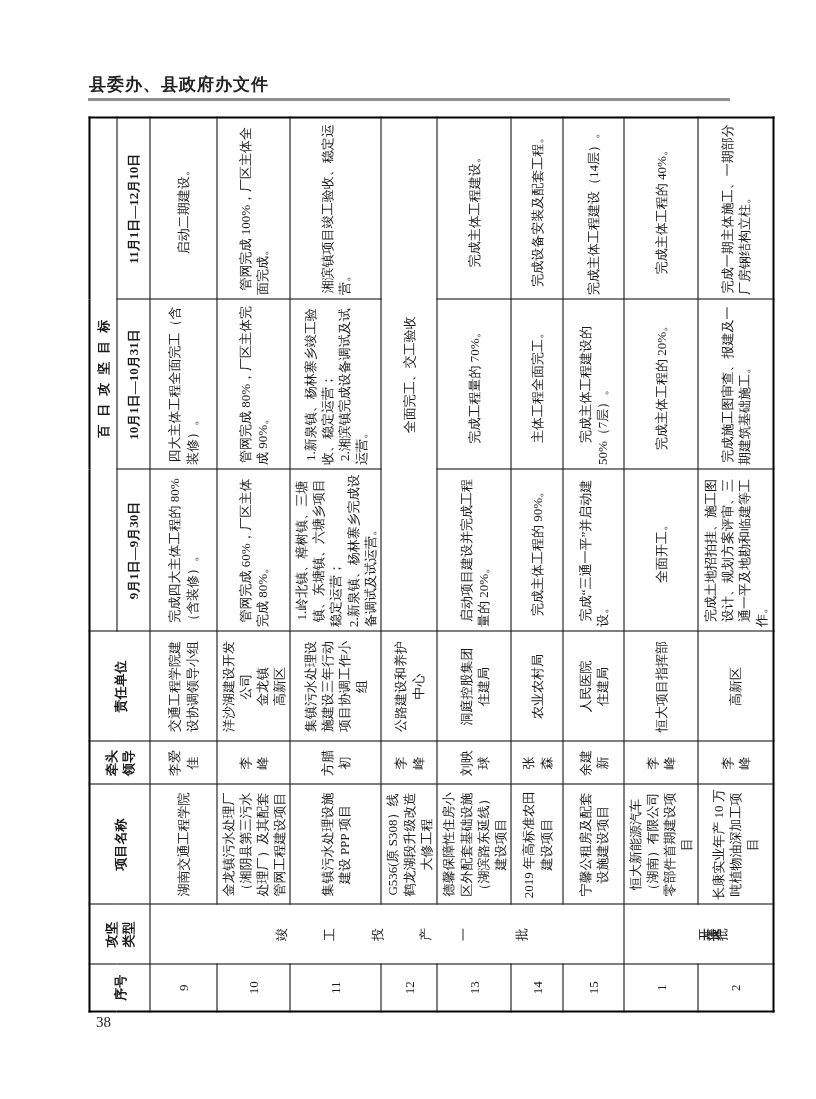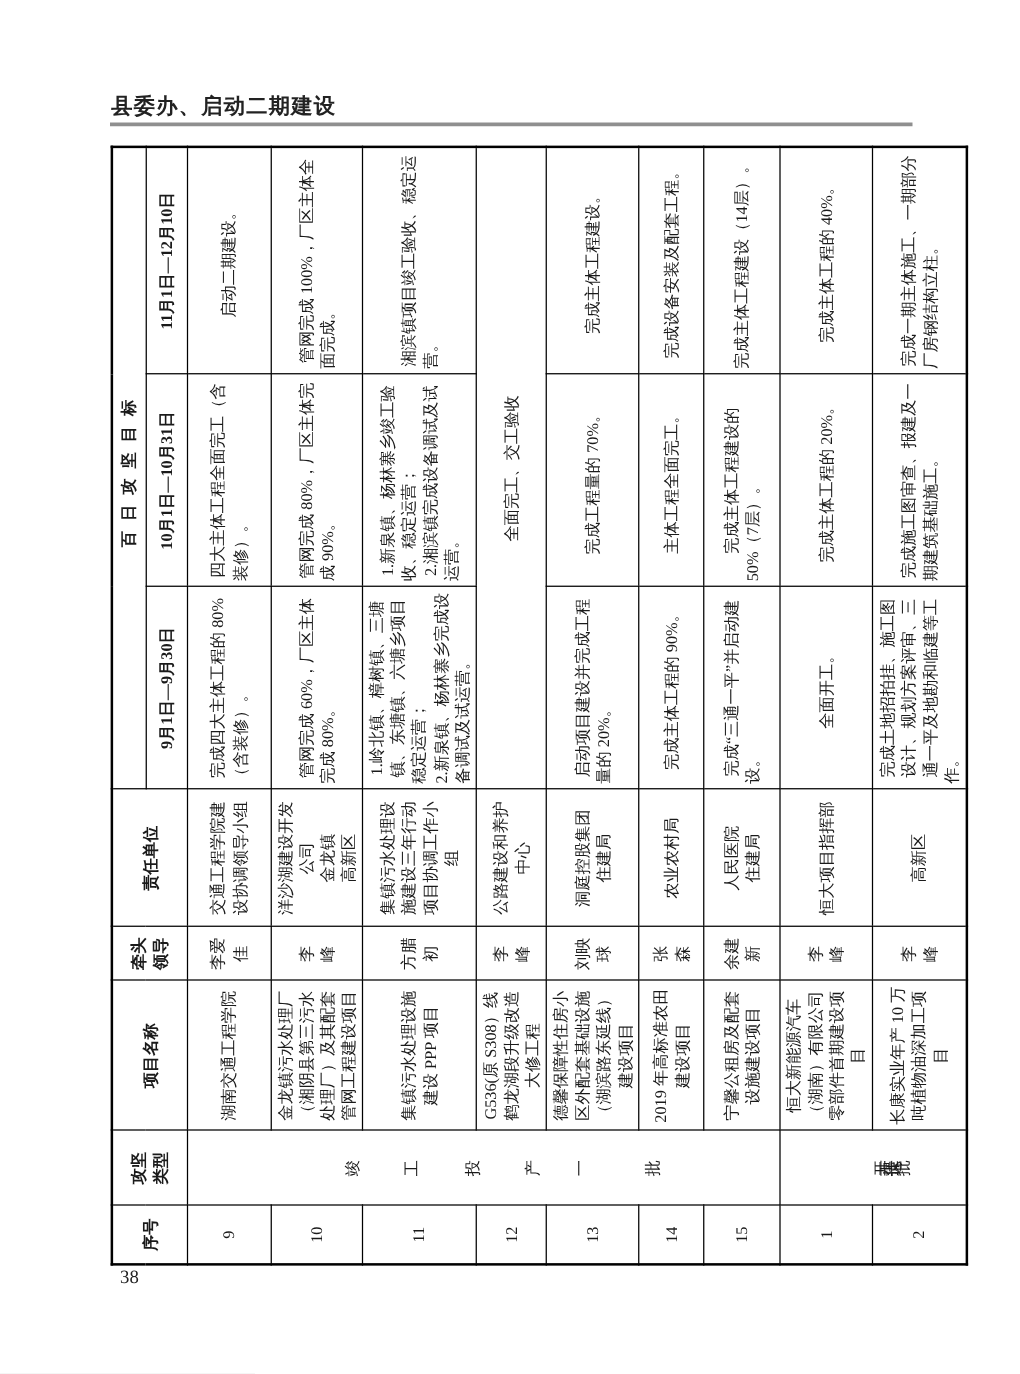--- a/index.html
+++ b/index.html
@@ -25,21 +25,21 @@
   .ml{text-align:left;padding-left:12px;}
   .vt{display:inline-block;writing-mode:vertical-lr;text-orientation:upright;line-height:1;}
   .vt1{letter-spacing:48px;position:relative;top:24px;}
   .vt2{letter-spacing:3px;position:relative;top:2px;}
 </style>
 </head>
 <body>
 
 <div class="page">
 
-  <div class="doc-header">县委办、启动二期建设</div>
+  <div class="doc-header">县委办、县政府办文件</div>
   <div class="header-rule"></div>
 
   <div class="rot-wrap">
     <table class="grid">
       <colgroup>
         <col style="width:47px">
           <col style="width:60px">
           <col style="width:120px">
           <col style="width:43px">
         <col style="width:110px">

